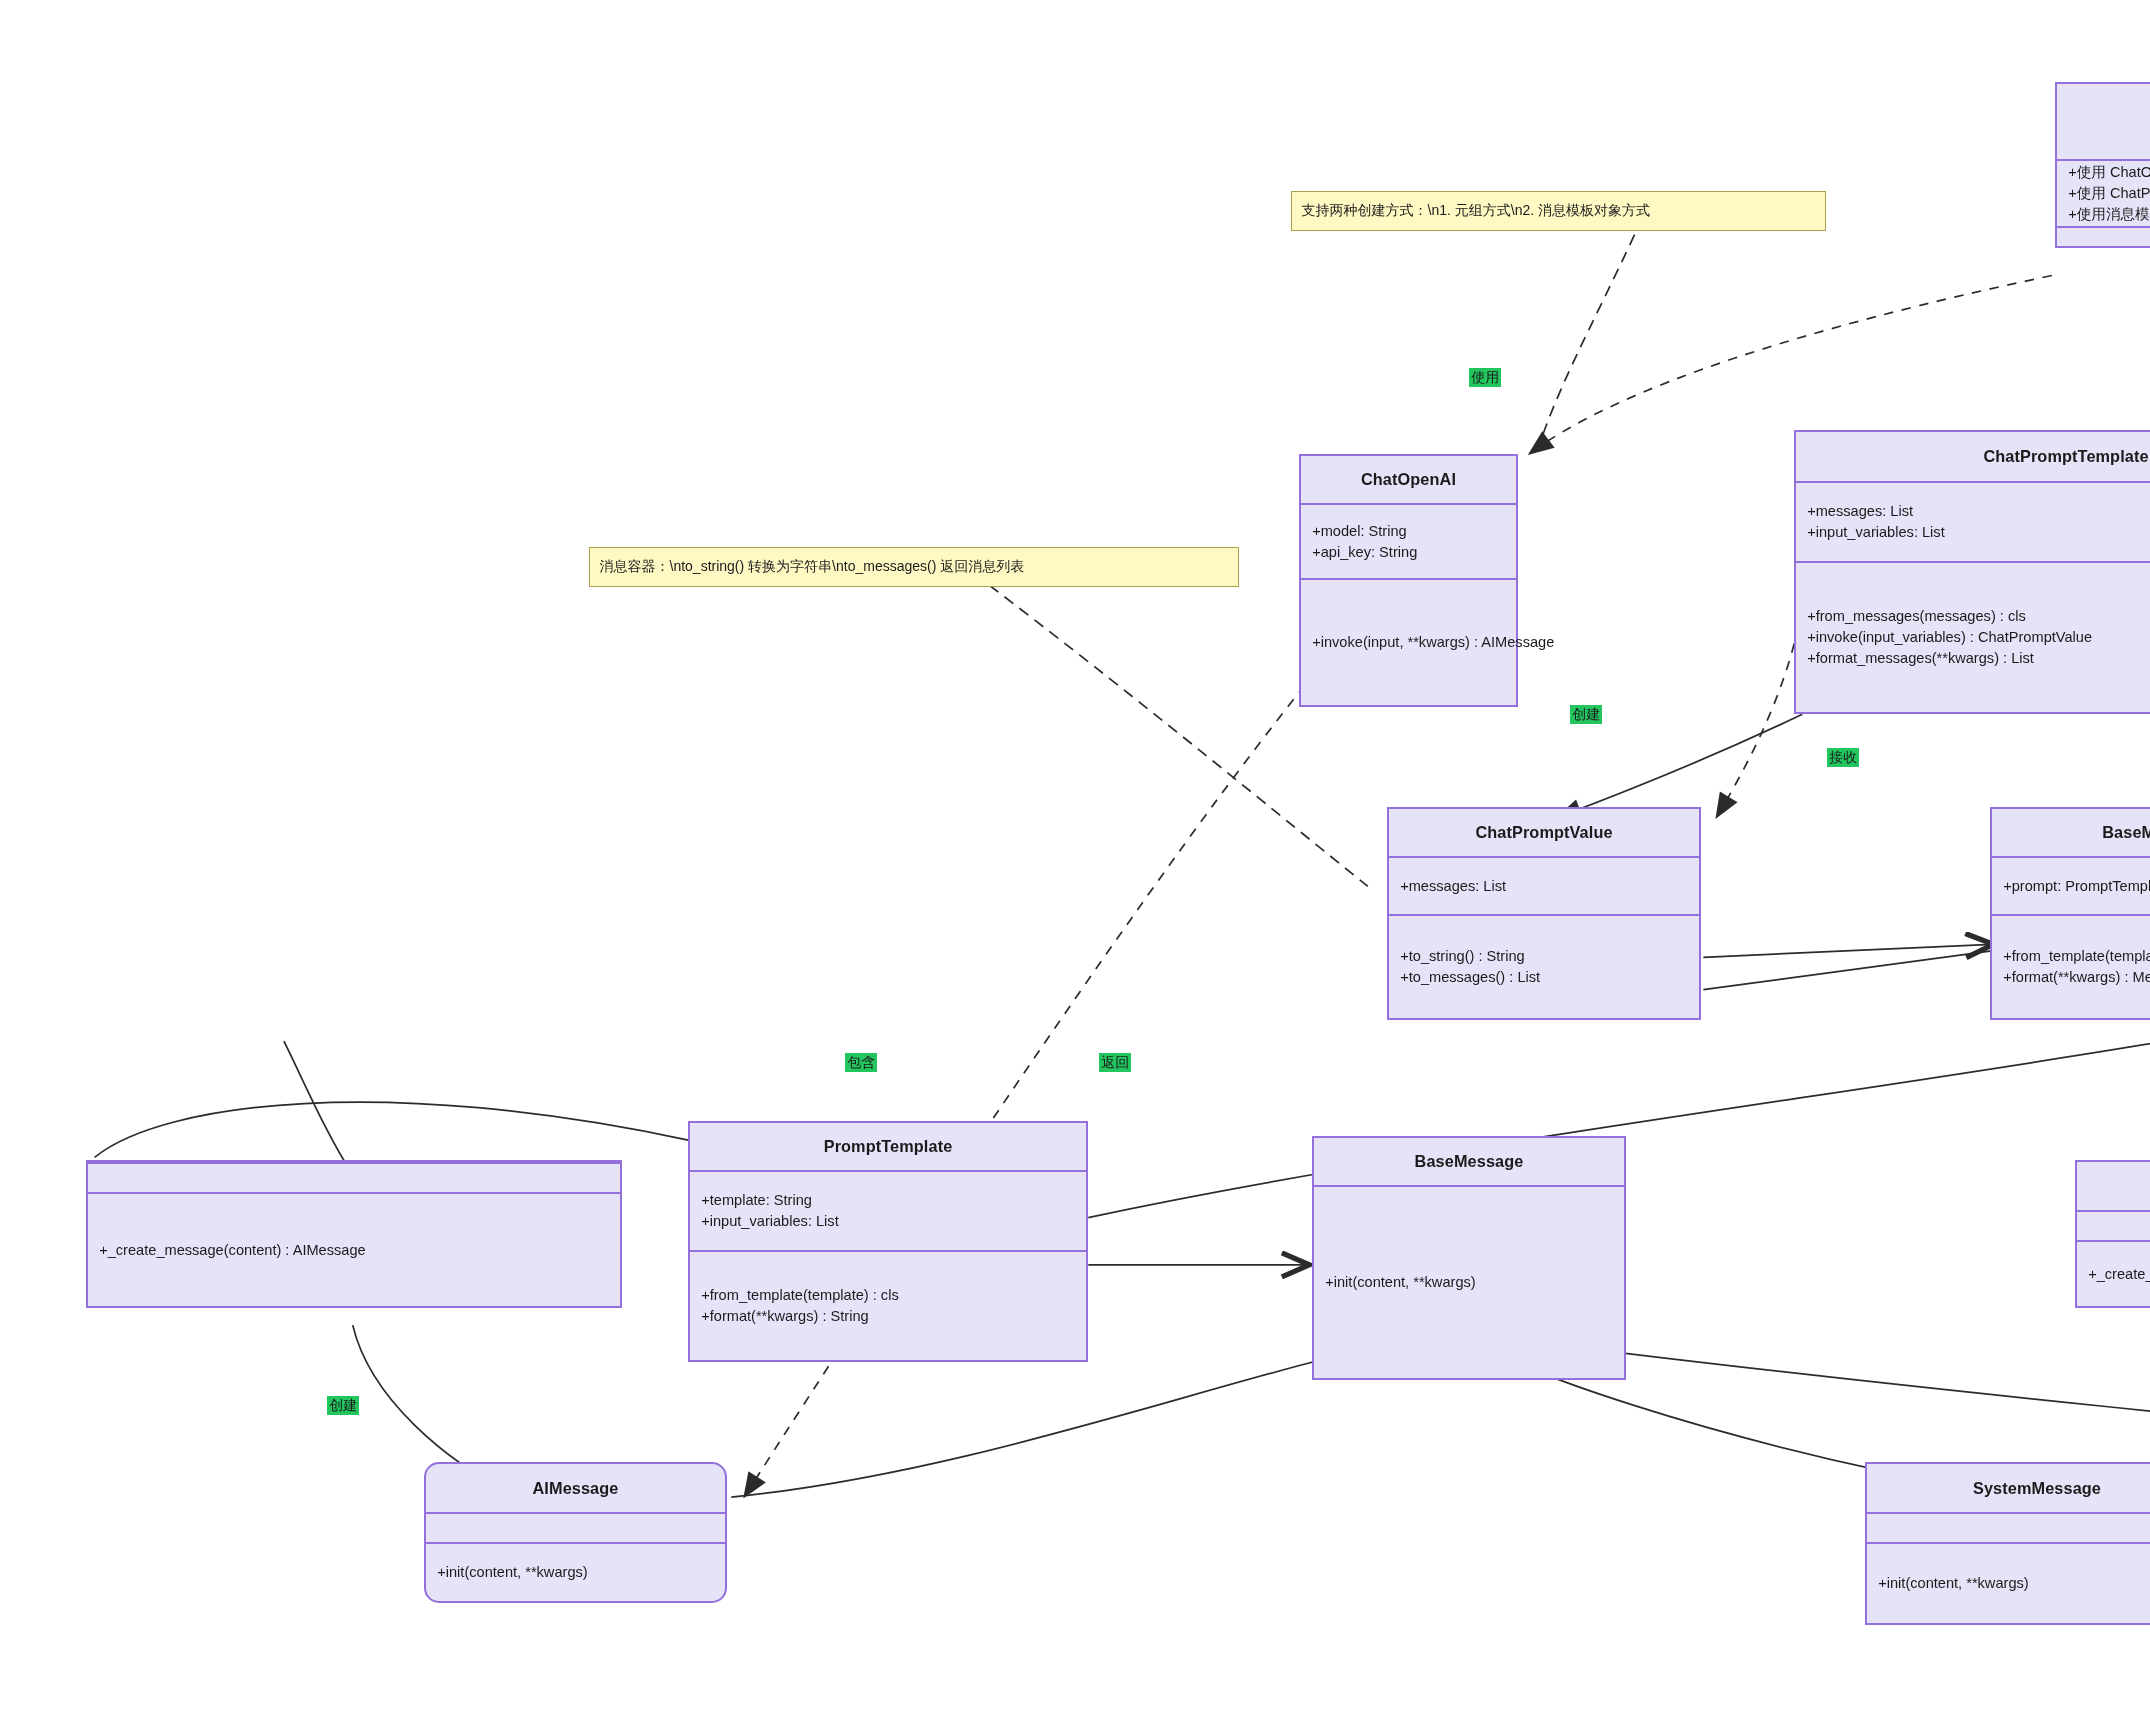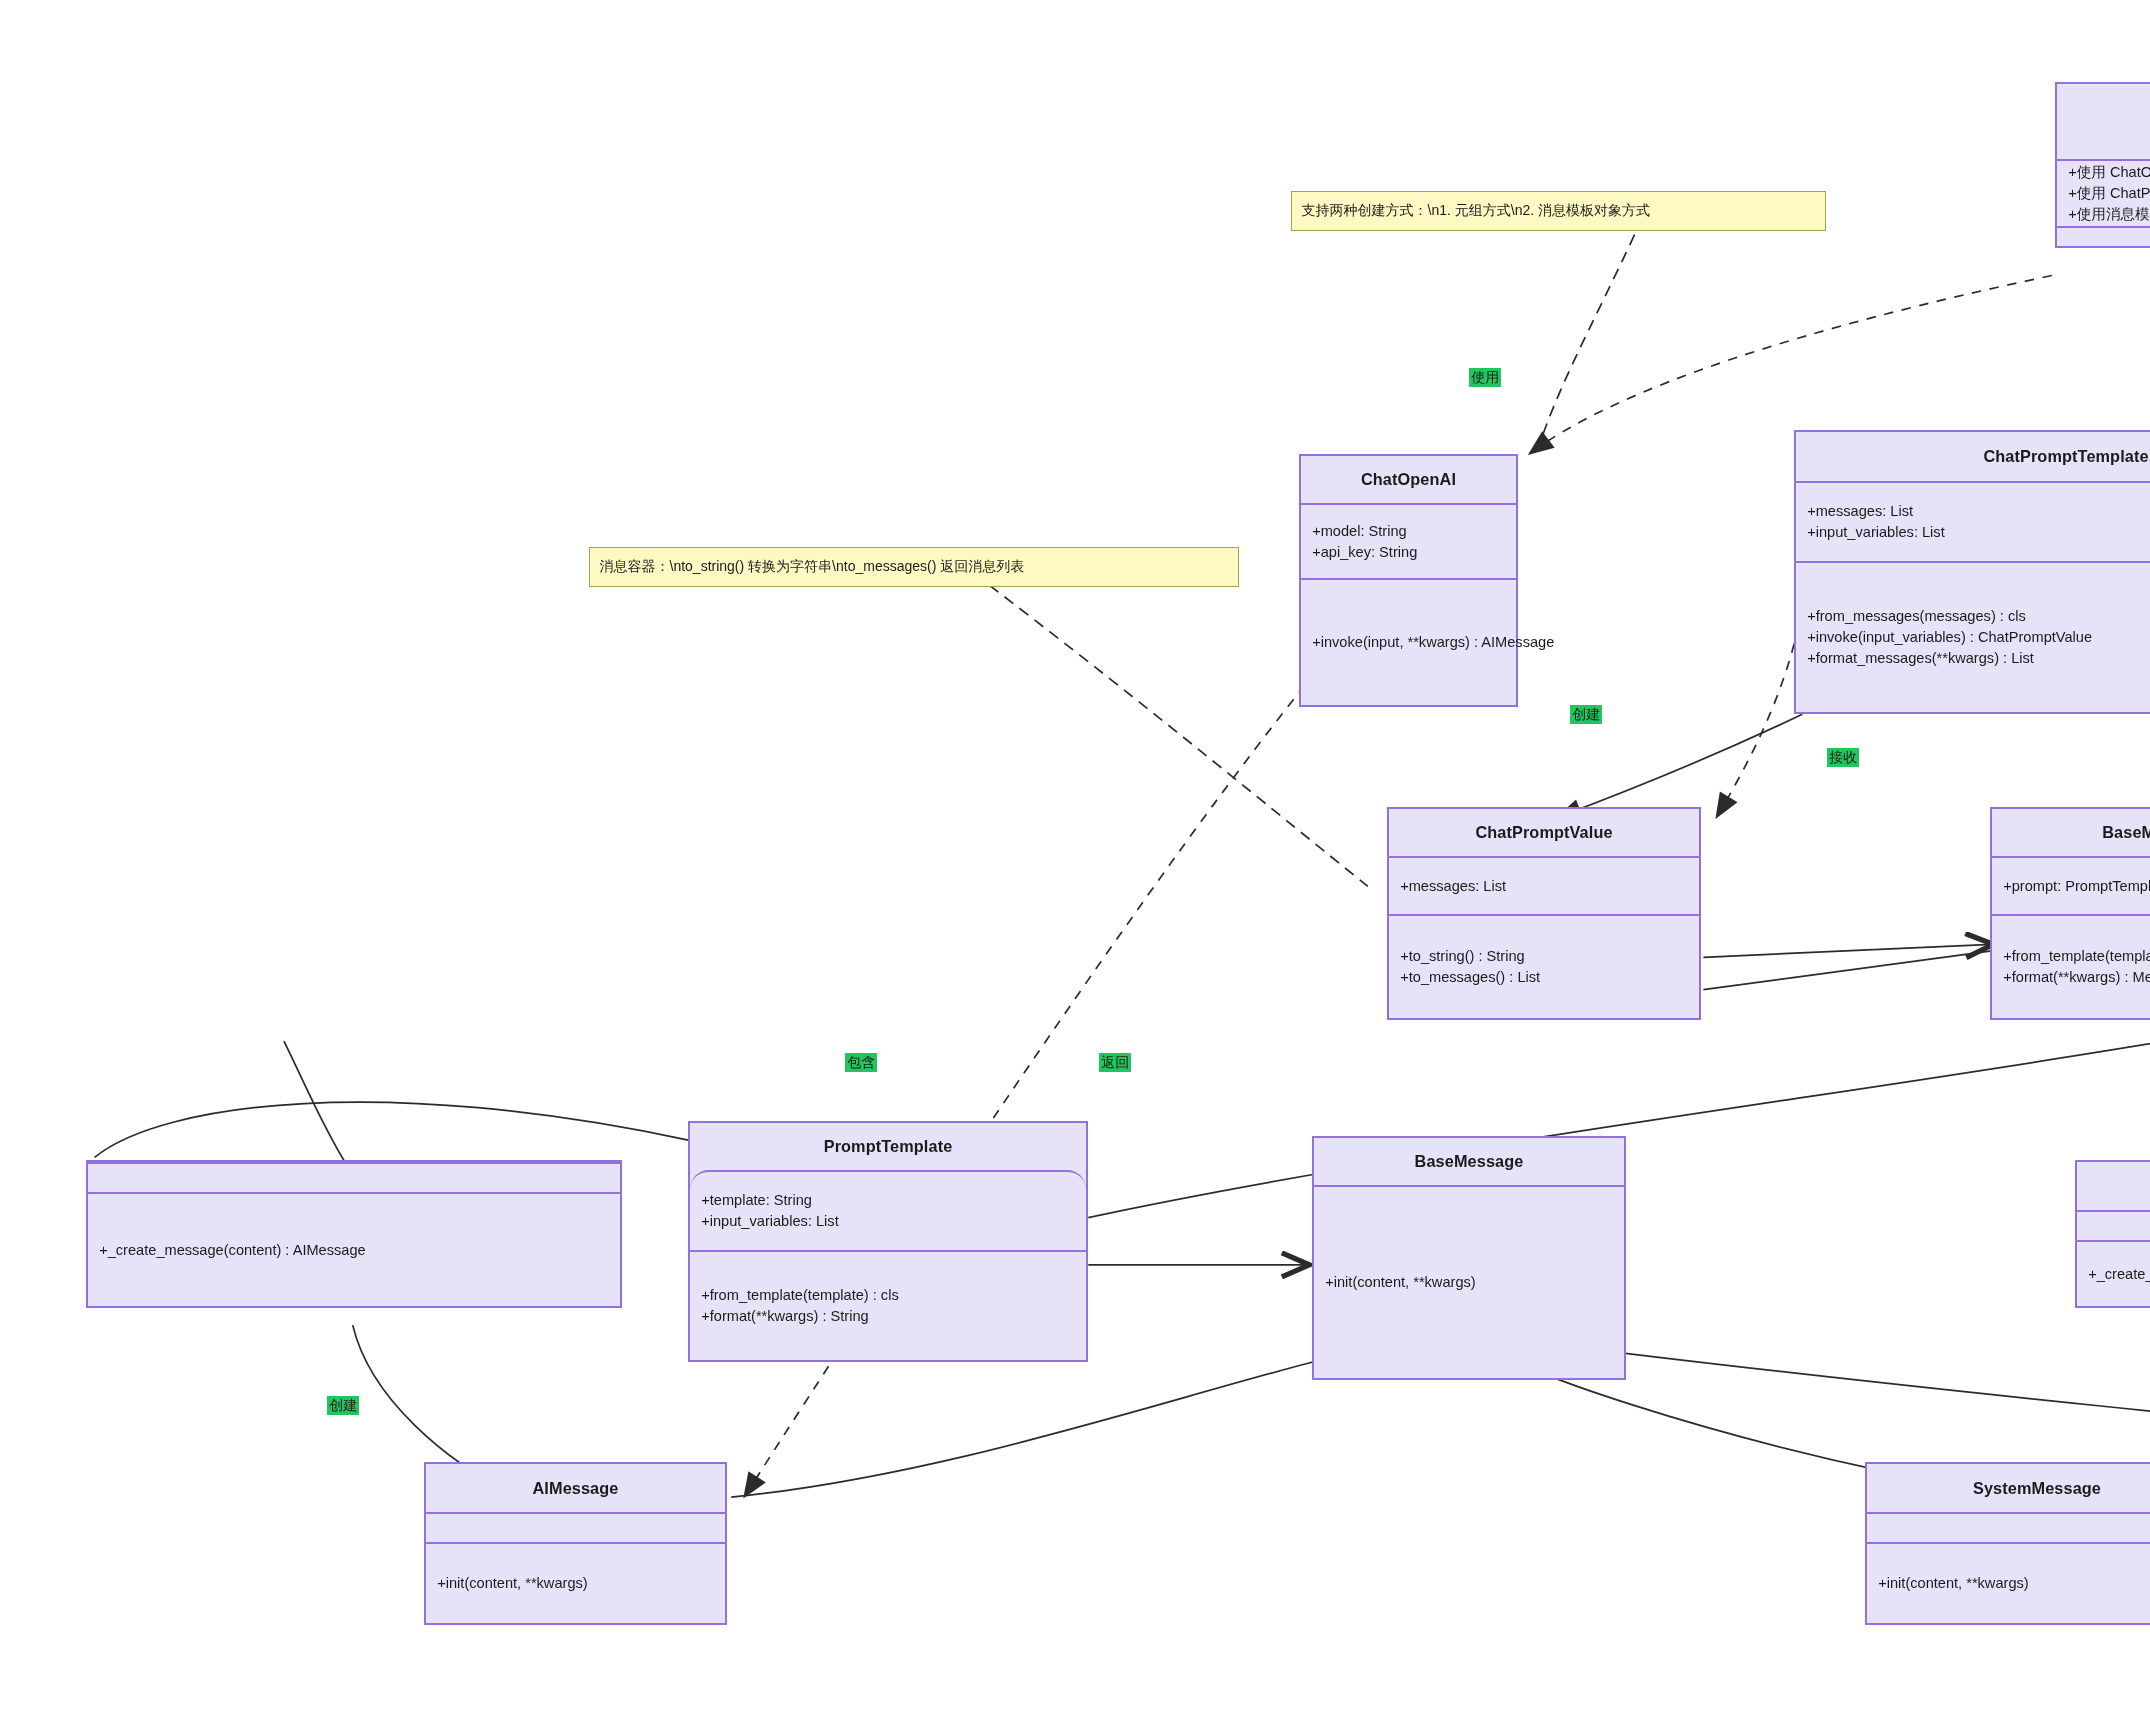--- a/index.html
+++ b/index.html
@@ -156,21 +156,21 @@
     <div class="sec divider" style="height:30px;"></div>
     <div class="sec divider" style="flex:1;">
       <div class="member">+_create_message(content) : AIMessage</div>
     </div>
   </div>
 
   <div class="umlclass" style="left:688px;top:1121px;width:400px;height:241px;">
     <div class="sec head" style="height:47px;">
       <div class="cname">PromptTemplate</div>
     </div>
-    <div class="sec divider" style="height:80px;border-radius:19px;">
+    <div class="sec divider" style="height:80px;">
       <div class="member">+template: String</div>
       <div class="member">+input_variables: List</div>
     </div>
     <div class="sec divider" style="flex:1;">
       <div class="member">+from_template(template) : cls</div>
       <div class="member">+format(**kwargs) : String</div>
     </div>
   </div>
 
   <div class="umlclass" style="left:1312px;top:1136px;width:314px;height:244px;">
@@ -185,21 +185,21 @@
   <div class="umlclass" style="left:2075px;top:1160px;width:600px;height:148px;">
     <div class="sec head" style="height:48px;">
       
     </div>
     <div class="sec divider" style="height:30px;"></div>
     <div class="sec divider" style="flex:1;">
       <div class="member">+_create_message(content) : SystemMessage</div>
     </div>
   </div>
 
-  <div class="umlclass" style="left:424px;top:1462px;width:303px;height:163px;">
+  <div class="umlclass" style="left:424px;top:1462px;width:303px;height:141px;border-radius:15px;">
     <div class="sec head" style="height:48px;">
       <div class="cname">AIMessage</div>
     </div>
     <div class="sec divider" style="height:30px;"></div>
     <div class="sec divider" style="flex:1;">
       <div class="member">+<b>init</b>(content, **kwargs)</div>
     </div>
   </div>
 
   <div class="umlclass" style="left:1865px;top:1462px;width:344px;height:163px;">

